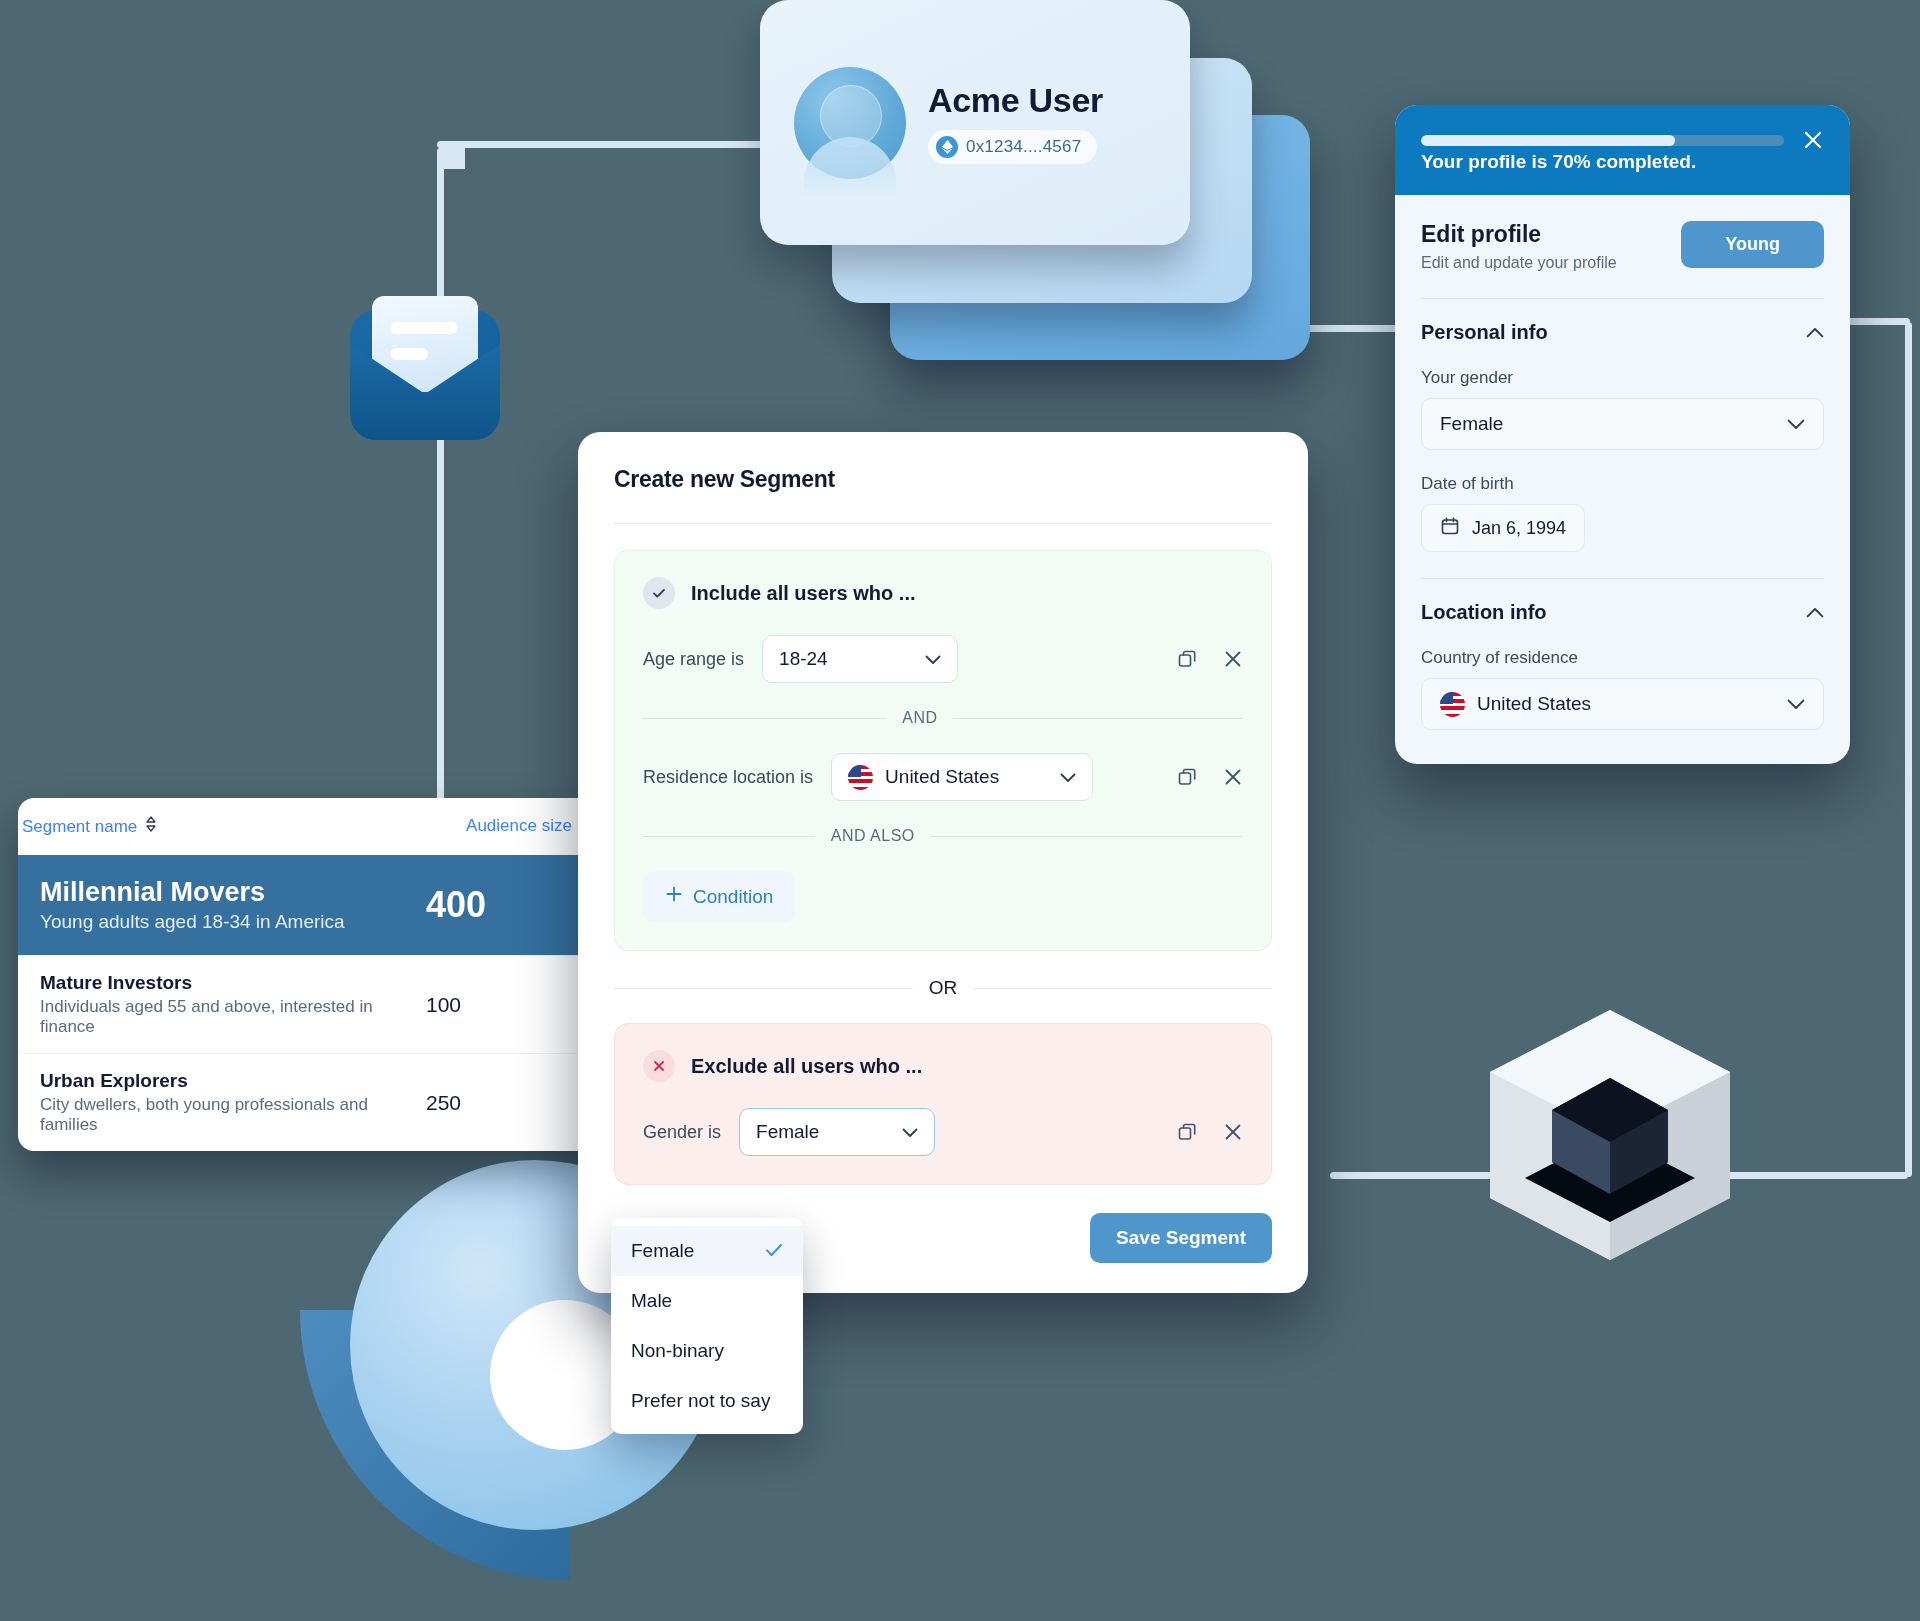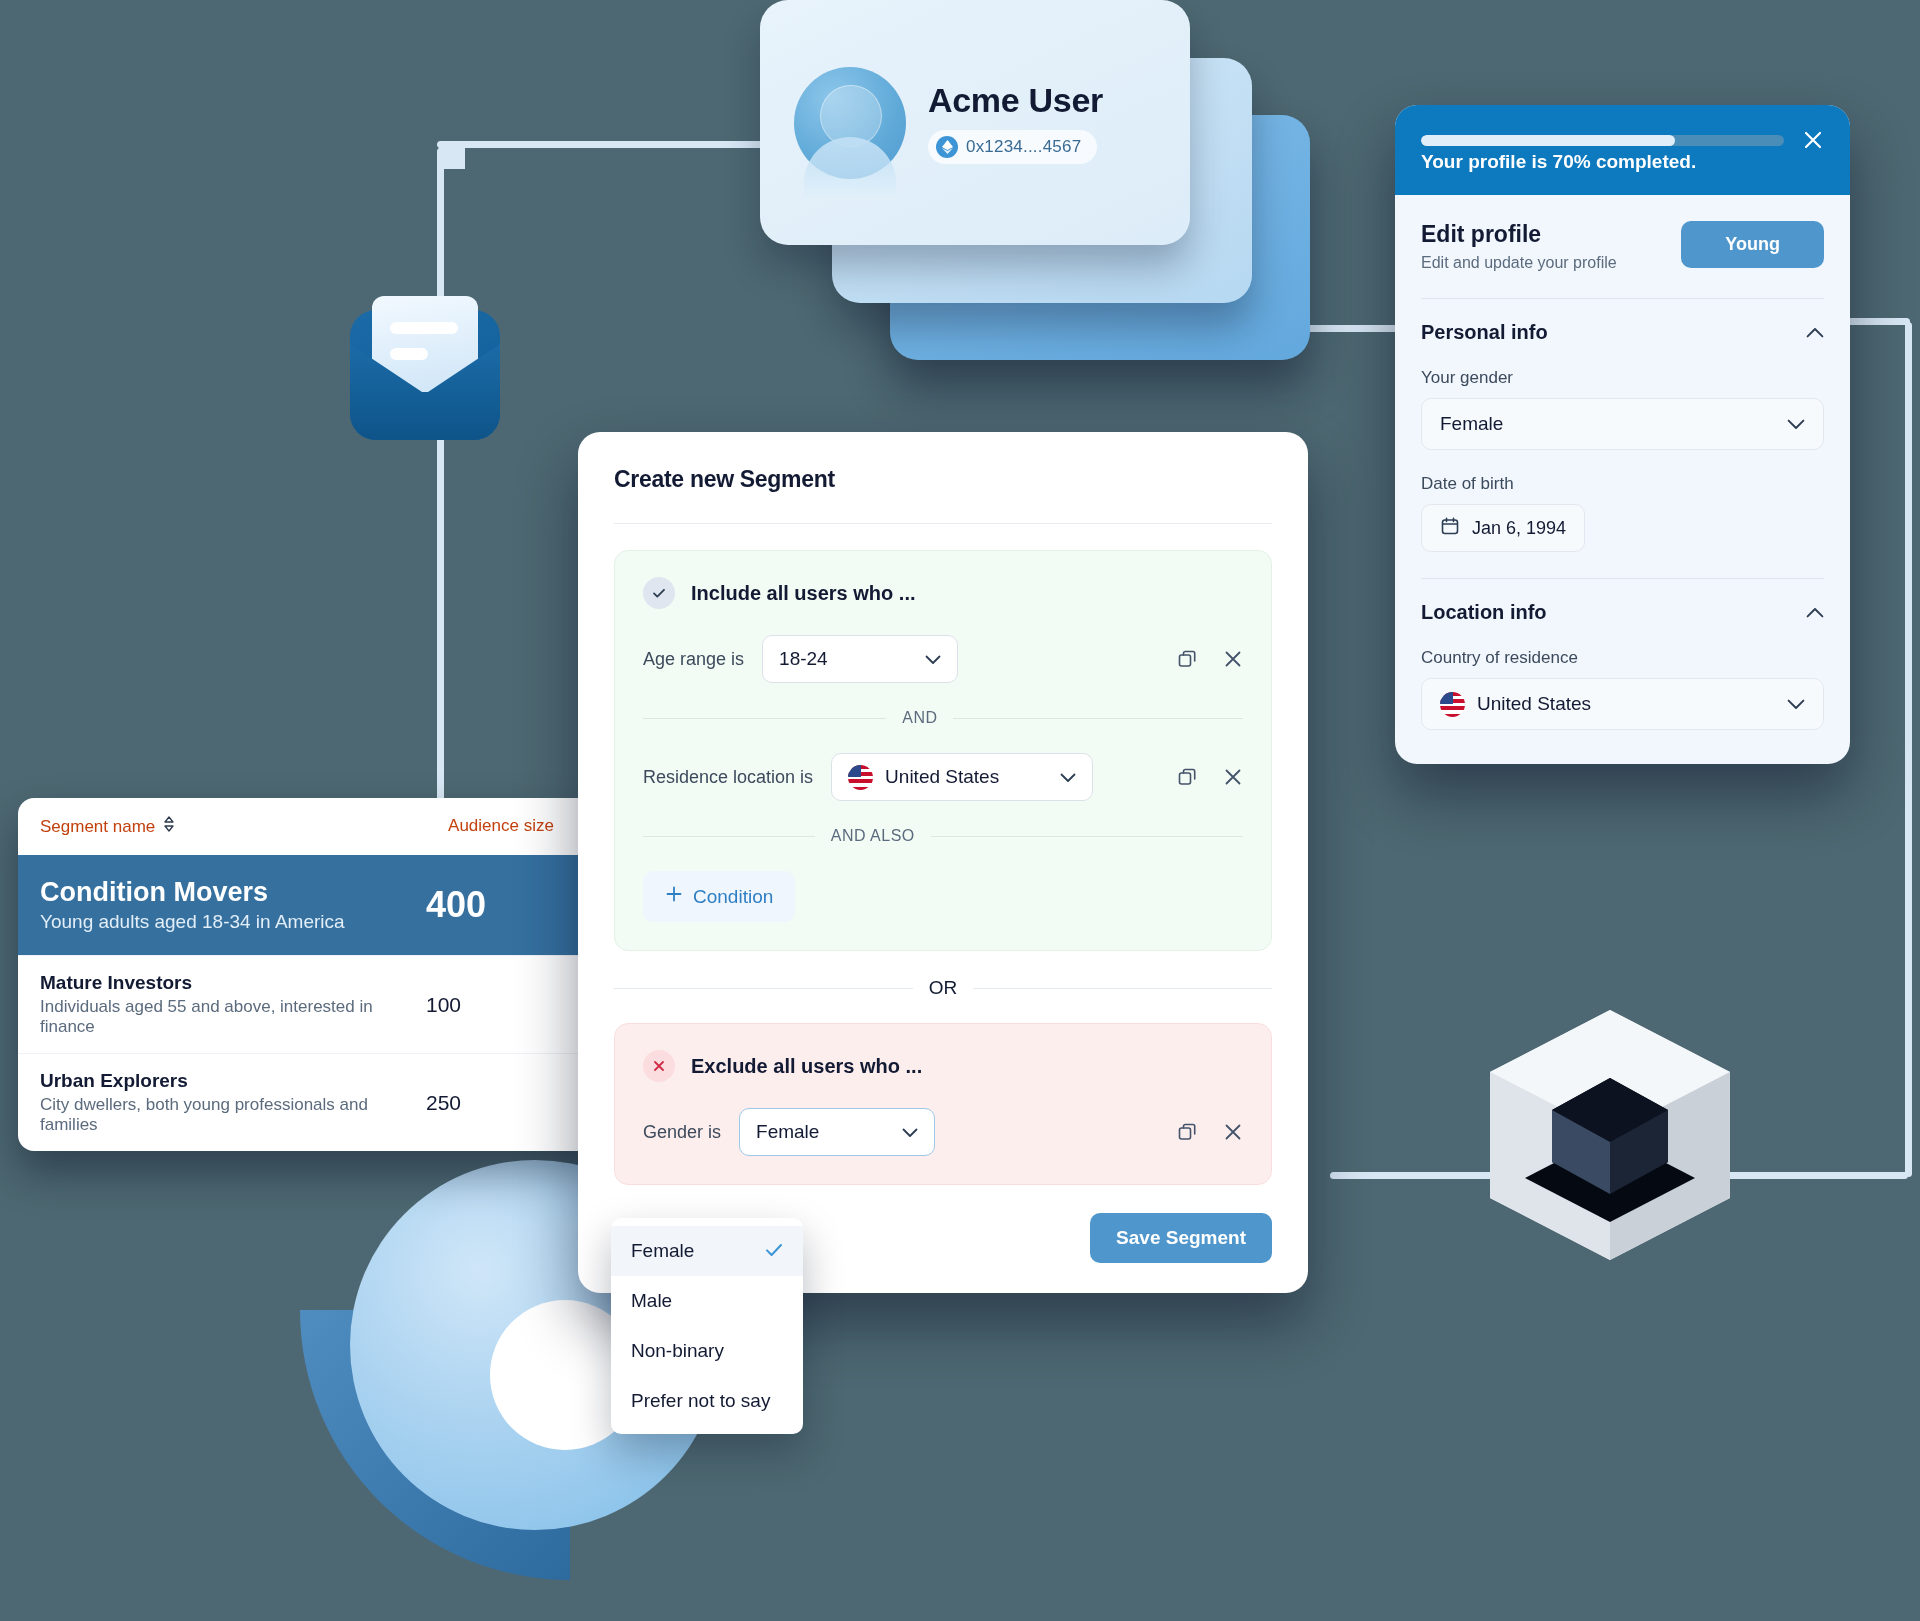--- a/index.html
+++ b/index.html
@@ -100,21 +100,21 @@
     background: #3d95d6; display:flex; align-items:center; justify-content:center;
   }
   .addr-txt { font-size: 17px; color: #3a6b93; letter-spacing: .2px; }
 
   
   .seg-table {
     position: absolute; left: 18px; top: 798px; width: 580px;
     background: #ffffff; border-radius: 16px; overflow: hidden;
     box-shadow: 0 22px 42px rgba(8,14,34,.42);
   }
-  .seg-head { display: flex; padding: 18px 22px; font-size: 17px; color: #c2410c; }
+  .seg-head { display: flex; padding: 18px 4px; font-size: 17px; color: #3b82f6; }
   .seg-head .c1 { flex: 1; display: flex; align-items: center; gap: 8px; }
   .seg-head .c2 { width: 150px; text-align: center; }
   .seg-row { display: flex; align-items: center; padding: 16px 22px; border-top: 1px solid #eef1f5; }
   .seg-row .c1 { flex: 1; }
   .seg-row .c2 { width: 150px; font-size: 21px; color: #131a33; }
   .seg-row.selected { background: #35709f; border-top: none; padding: 22px 22px; }
   .seg-row.selected .nm { color: #ffffff; font-size: 27px; font-weight: 700; }
   .seg-row.selected .ds { color: #e2eef8; font-size: 19px; }
   .seg-row.selected .c2 { color: #ffffff; font-size: 36px; font-weight: 700; }
   .nm { font-size: 19px; font-weight: 600; color: #131a33; }
@@ -316,21 +316,21 @@
           <svg width="12" height="16" viewBox="0 0 12 16">
               <path d="M6 1 L10 6 L2 6 Z M6 15 L10 10 L2 10 Z" fill="none" stroke="#2c3b4d" stroke-width="1.3" stroke-linejoin="round"></path>
             </svg>
         </span>
       </div>
       <div class="c2">Audience size</div>
     </div>
 
     <div class="seg-row selected">
       <div class="c1">
-        <div class="nm">Condition Movers</div>
+        <div class="nm">Millennial Movers</div>
         <div class="ds">Young adults aged 18-34 in America</div>
       </div>
       <div class="c2">400</div>
     </div>
 
     <div class="seg-row">
       <div class="c1">
         <div class="nm">Mature Investors</div>
         <div class="ds">Individuals aged 55 and above, interested in finance</div>
       </div>

